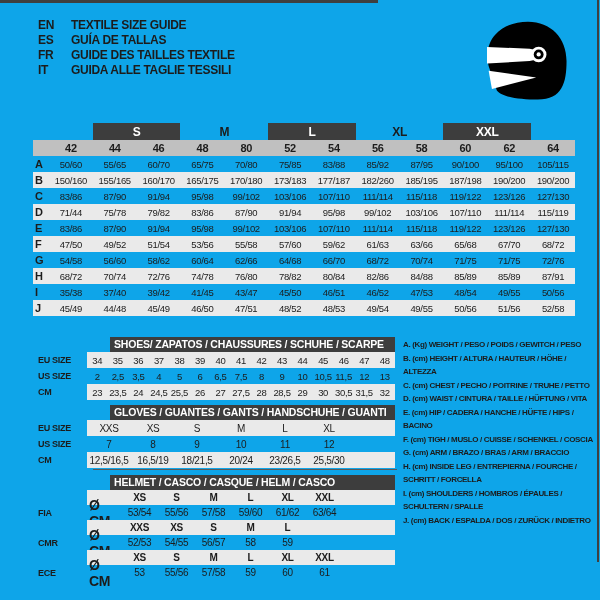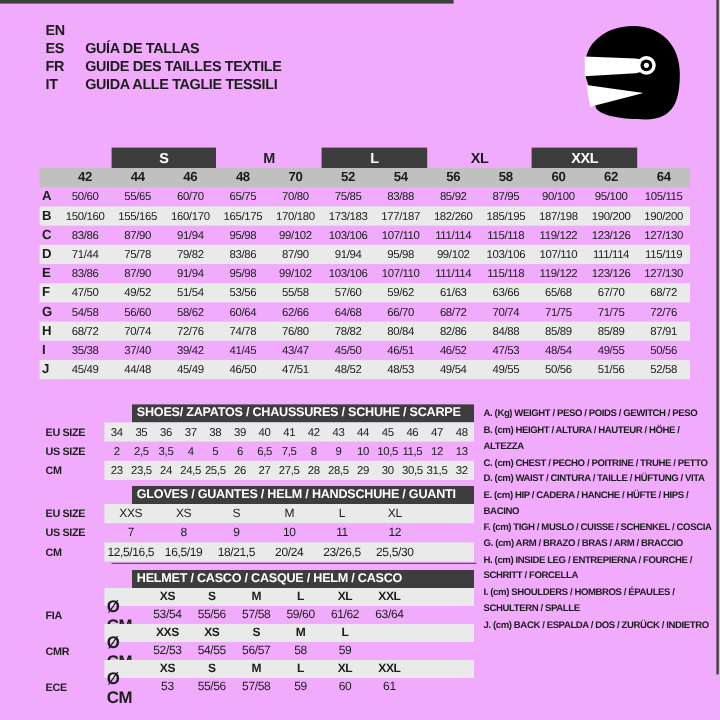--- a/index.html
+++ b/index.html
@@ -1,17 +1,17 @@
 <!DOCTYPE html>
 <html><head>
 <meta charset="utf-8">
 <style>
   *{box-sizing:border-box;margin:0;padding:0}
   html,body{background:#fff}
-  .page{position:relative;width:600px;height:600px;background:#f0abfc;overflow:hidden;
+  .page{position:relative;width:600px;height:600px;background:#0ea5e9;overflow:hidden;
         font-family:"Liberation Sans","DejaVu Sans",sans-serif;color:#1c1c1c;letter-spacing:-0.3px}
   .border-top{position:absolute;left:0;top:0;width:378px;height:3px;background:#3f3f3f}
   .border-right{position:absolute;right:1px;top:0;width:2px;height:562px;background:#3f3f3f}
 
   
   .langs{position:absolute;left:38px;top:17px}
   .lang-row{display:flex;height:15px;align-items:center;font-weight:700;font-size:12px}
   .lang-code{width:33px}
 
   
@@ -57,20 +57,21 @@
 </head>
 <body>
 
 <div class="page">
   <div class="border-top"></div>
   <div class="border-right"></div>
 
   <div class="langs" id="langs">
       <div class="lang-row">
         <div class="lang-code">EN</div>
+        <div class="lang-title">TEXTILE SIZE GUIDE</div>
       </div>
       <div class="lang-row">
         <div class="lang-code">ES</div>
         <div class="lang-title">GUÍA DE TALLAS</div>
       </div>
       <div class="lang-row">
         <div class="lang-code">FR</div>
         <div class="lang-title">GUIDE DES TAILLES TEXTILE</div>
       </div>
       <div class="lang-row">
@@ -97,21 +98,21 @@
         <div class="mt-group">XL</div>
         <div class="mt-group boxed">XXL</div>
         <div class="g-end"></div>
       </div>
     <div class="mt-cols" id="mt-cols">
         <div class="rlabel"></div>
         <div class="mcell">42</div>
         <div class="mcell">44</div>
         <div class="mcell">46</div>
         <div class="mcell">48</div>
-        <div class="mcell">70</div>
+        <div class="mcell">80</div>
         <div class="mcell">52</div>
         <div class="mcell">54</div>
         <div class="mcell">56</div>
         <div class="mcell">58</div>
         <div class="mcell">60</div>
         <div class="mcell">62</div>
         <div class="mcell">64</div>
       </div>
     <div class="mt-body" id="mt-body">
         <div class="mt-row">
@@ -327,21 +328,21 @@
             <div class="scell">30</div>
             <div class="scell">30,5</div>
             <div class="scell">31,5</div>
             <div class="scell">32</div>
           </div>
         </div>
       </div>
   </div>
 
   <div class="sect" id="gloves-sect" style="top:405px">
-    <div class="bar">GLOVES / GUANTES / HELM / HANDSCHUHE / GUANTI</div>
+    <div class="bar">GLOVES / GUANTES / GANTS / HANDSCHUHE / GUANTI</div>
     <div id="gloves-rows">
         <div class="srow">
           <div class="slabel">EU SIZE</div>
           <div class="svals gray">
             <div class="gcell">XXS</div>
             <div class="gcell">XS</div>
             <div class="gcell">S</div>
             <div class="gcell">M</div>
             <div class="gcell">L</div>
             <div class="gcell">XL</div>

